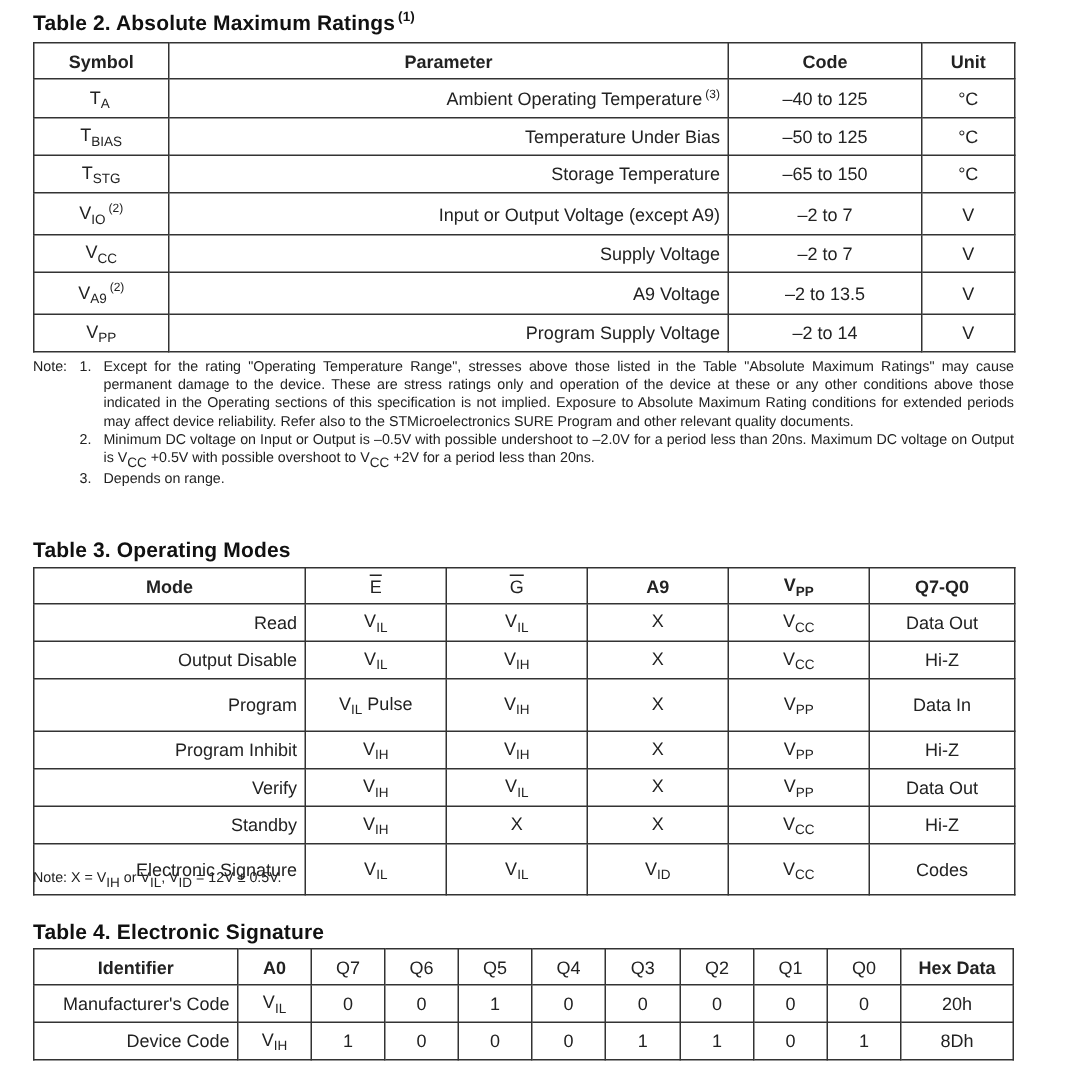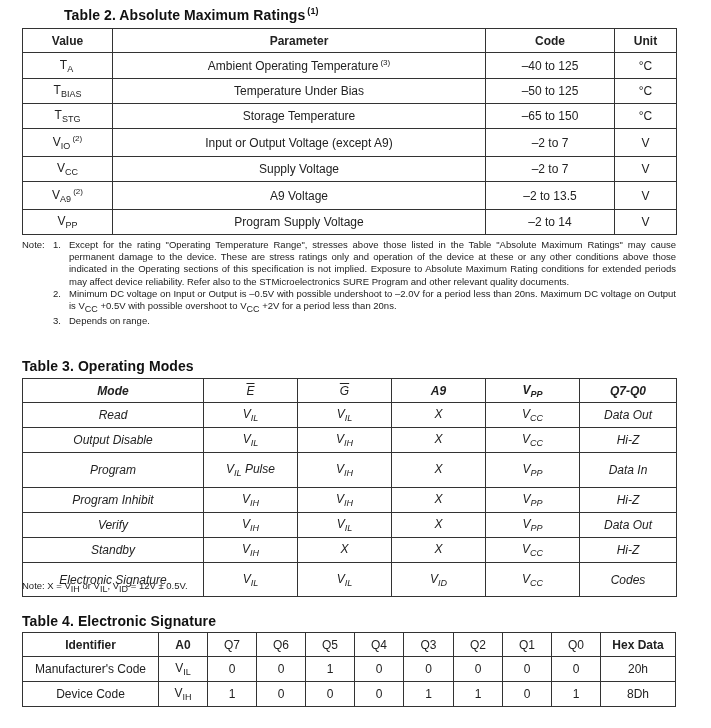--- a/index.html
+++ b/index.html
@@ -14,49 +14,49 @@
   .title sup { font-size: 9px; vertical-align: 6px; margin-left: 2px; }
   table {
     position: absolute; border-collapse: collapse; table-layout: fixed;
     font-size: 12px; color: #222;
   }
   td, th {
     border: 1.5px solid #333; padding: 0 5px; white-space: nowrap; overflow: hidden;
   }
   th { font-weight: bold; text-align: center; color: #222; }
   td.c { text-align: center; }
-  td.l { text-align: center; margin-top: 16px; }
+  td.l { text-align: right; margin-top: 16px; }
   sub.s { font-size: 9px; vertical-align: -3px; }
   sup.s { font-size: 8px; vertical-align: 5px; margin-left: 2px; }
   .ovl { text-decoration: overline; }
   .note {
     position: absolute; left: 22px; font-size: 9.5px; line-height: 12.2px; color: #222;
   }
   .note .hd { position: absolute; left: 0; top: 0; }
   .note ol { margin: 0; padding: 0; list-style: none; }
   .note li { position: relative; padding-left: 16px; text-align: justify; }
   .note li .n { position: absolute; left: 0; top: 0; }
 </style>
 </head>
 <body>
 
-<div class="title" style="top:6px;margin-left:42px;">
+<div class="title" style="top:6px;">
   <span>Table 2. Absolute Maximum Ratings</span><sup>(1)</sup>
 </div>
 
 <table style="left:22px; top:28px; width:654px;">
   <colgroup>
       <col style="width:90px">
       <col style="width:373px">
       <col style="width:129px">
       <col style="width:62px">
     </colgroup>
   <tbody>
       <tr style="height:24px">
-    <th>Value</th>
+    <th>Symbol</th>
     <th>Parameter</th>
     <th>Code</th>
     <th>Unit</th>
   </tr>
   <tr style="height:26px">
     <td class="c"><span>T</span><sub class="s">A</sub><sup class="s"></sup></td>
     <td class="l"><span>Ambient Operating Temperature</span><sup class="s">(3)</sup></td>
     <td class="c">–40 to 125</td>
     <td class="c">°C</td>
   </tr>
@@ -103,21 +103,21 @@
   <span class="hd">Note:</span>
   <ol style="margin-left:31px;">
     <li><span class="n">1.</span><span>Except for the rating "Operating Temperature Range", stresses above those listed in the Table "Absolute Maximum Ratings" may cause permanent damage to the device. These are stress ratings only and operation of the device at these or any other conditions above those indicated in the Operating sections of this specification is not implied. Exposure to Absolute Maximum Rating conditions for extended periods may affect device reliability. Refer also to the STMicroelectronics SURE Program and other relevant quality documents.</span></li>
     <li><span class="n">2.</span><span>Minimum DC voltage on Input or Output is –0.5V with possible undershoot to –2.0V for a period less than 20ns. Maximum DC voltage on Output is V</span><sub class="s">CC</sub><span> +0.5V with possible overshoot to V</span><sub class="s">CC</sub><span> +2V for a period less than 20ns.</span></li>
     <li><span class="n">3.</span><span>Depends on range.</span></li>
   </ol>
 </div>
 
 <div class="title" style="top:358px;">Table 3. Operating Modes</div>
 
-<table style="left:22px; top:378px; width:654px;font-style:italic;">
+<table style="left:22px; top:378px; width:654px;">
   <colgroup>
       <col style="width:181px">
       <col style="width:94px">
       <col style="width:94px">
       <col style="width:94px">
       <col style="width:94px">
       <col style="width:97px">
     </colgroup>
   <tbody>
       <tr style="height:24px">

